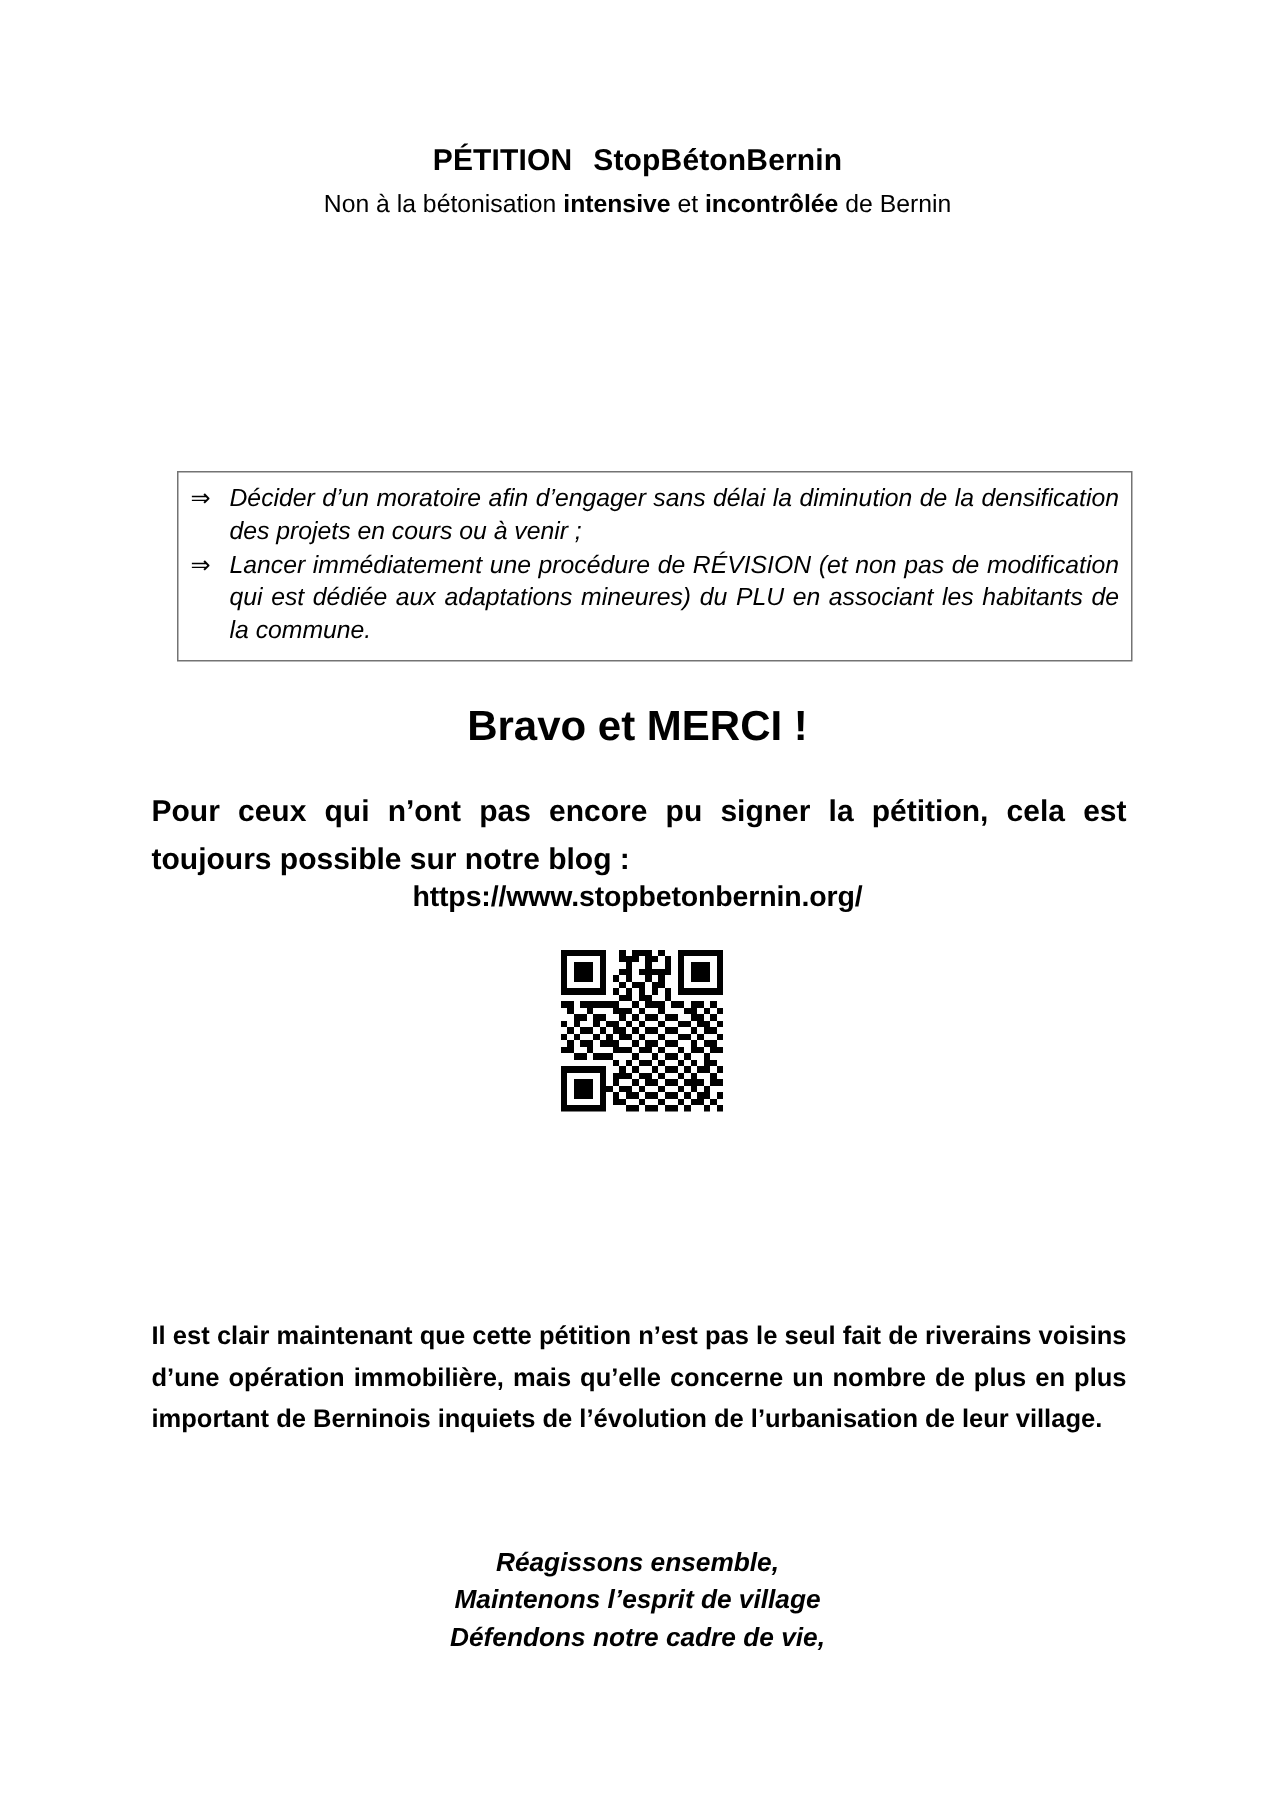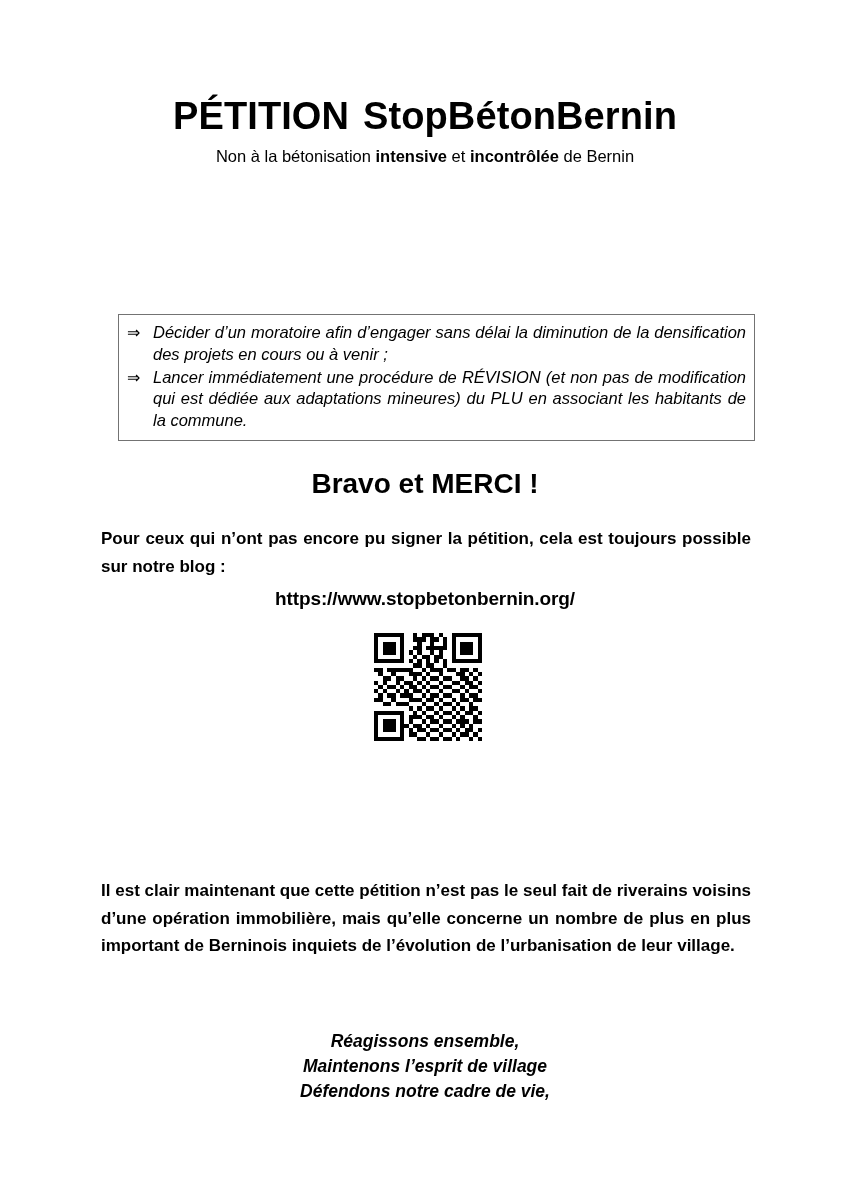--- a/index.html
+++ b/index.html
@@ -21,21 +21,21 @@
     position: absolute;
     inset: 0;
     padding: 0;
   }
 
   
   .doc-title {
     margin: 0;
     padding-top: 96px;
     text-align: center;
-    font-size: 38px;
+    font-size: 20px;
     font-weight: bold;
     letter-spacing: 0.1px;
     line-height: 1.1;
   }
   .doc-title .title-gap {
     display: inline-block;
     width: 14px;
   }
   .doc-subtitle {
     margin: 0;
@@ -107,21 +107,21 @@
     margin: 0;
   }
 
   
   .blog-para {
     position: absolute;
     left: 101px;
     top: 525px;
     width: 650px;
     margin: 0;
-    font-size: 17px;
+    font-size: 20px;
     font-weight: bold;
     line-height: 1.62;
     text-align: justify;
     text-align-last: left;
   }
 
   
   .url-line {
     position: absolute;
     left: 0;

